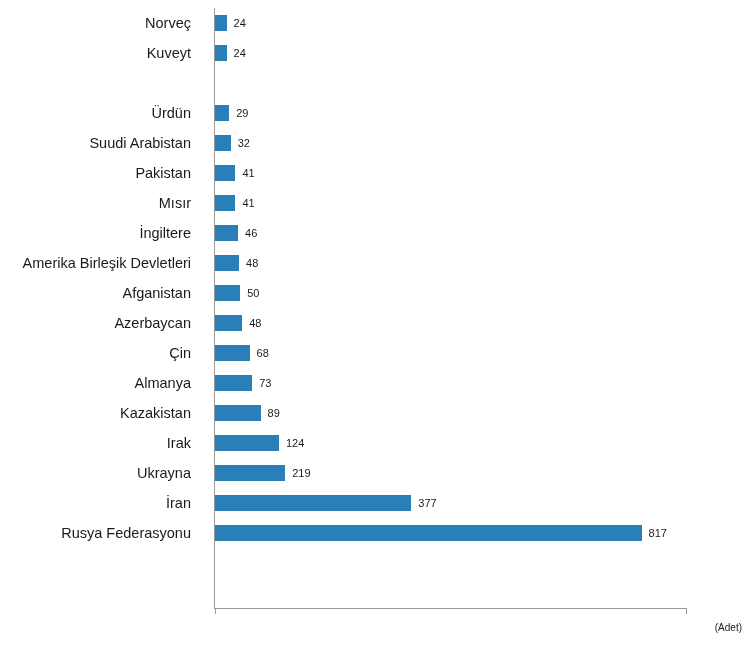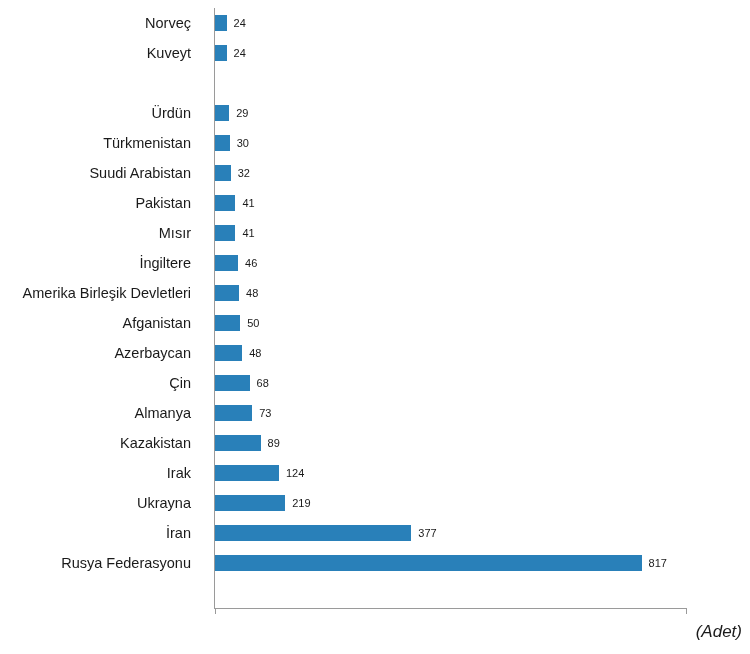--- a/index.html
+++ b/index.html
@@ -88,24 +88,23 @@
     position: absolute;
     top: 600px;
     width: 1px;
     height: 6px;
     background: #9a9a9a;
   }
   .unit-label {
     position: absolute;
     right: 8px;
     top: 622px;
-    font-size: 17px;
+    font-size: 10px;
     color: #1a1a1a;
     white-space: nowrap;
-    font-style: italic;
   }
 </style>
 </head>
 <body>
 
 <div id="chart-root">
   <div class="plot-area">
     <div class="rows">
         <div class="row">
           <div class="cat-label">Norveç</div>
@@ -121,27 +120,20 @@
             <div class="bar-value">24</div>
           </div>
         </div>
         <div class="row">
         </div>
         <div class="row">
           <div class="cat-label">Ürdün</div>
           <div class="bar-cell">
             <div class="bar" style="width: 15.1767px; background: rgb(41, 128, 185);"></div>
             <div class="bar-value">29</div>
-          </div>
-        </div>
-        <div class="row">
-          <div class="cat-label">Türkmenistan</div>
-          <div class="bar-cell">
-            <div class="bar" style="width: 15.7px; background: rgb(41, 128, 185);"></div>
-            <div class="bar-value">30</div>
           </div>
         </div>
         <div class="row">
           <div class="cat-label">Suudi Arabistan</div>
           <div class="bar-cell">
             <div class="bar" style="width: 16.7467px; background: rgb(41, 128, 185);"></div>
             <div class="bar-value">32</div>
           </div>
         </div>
         <div class="row">

